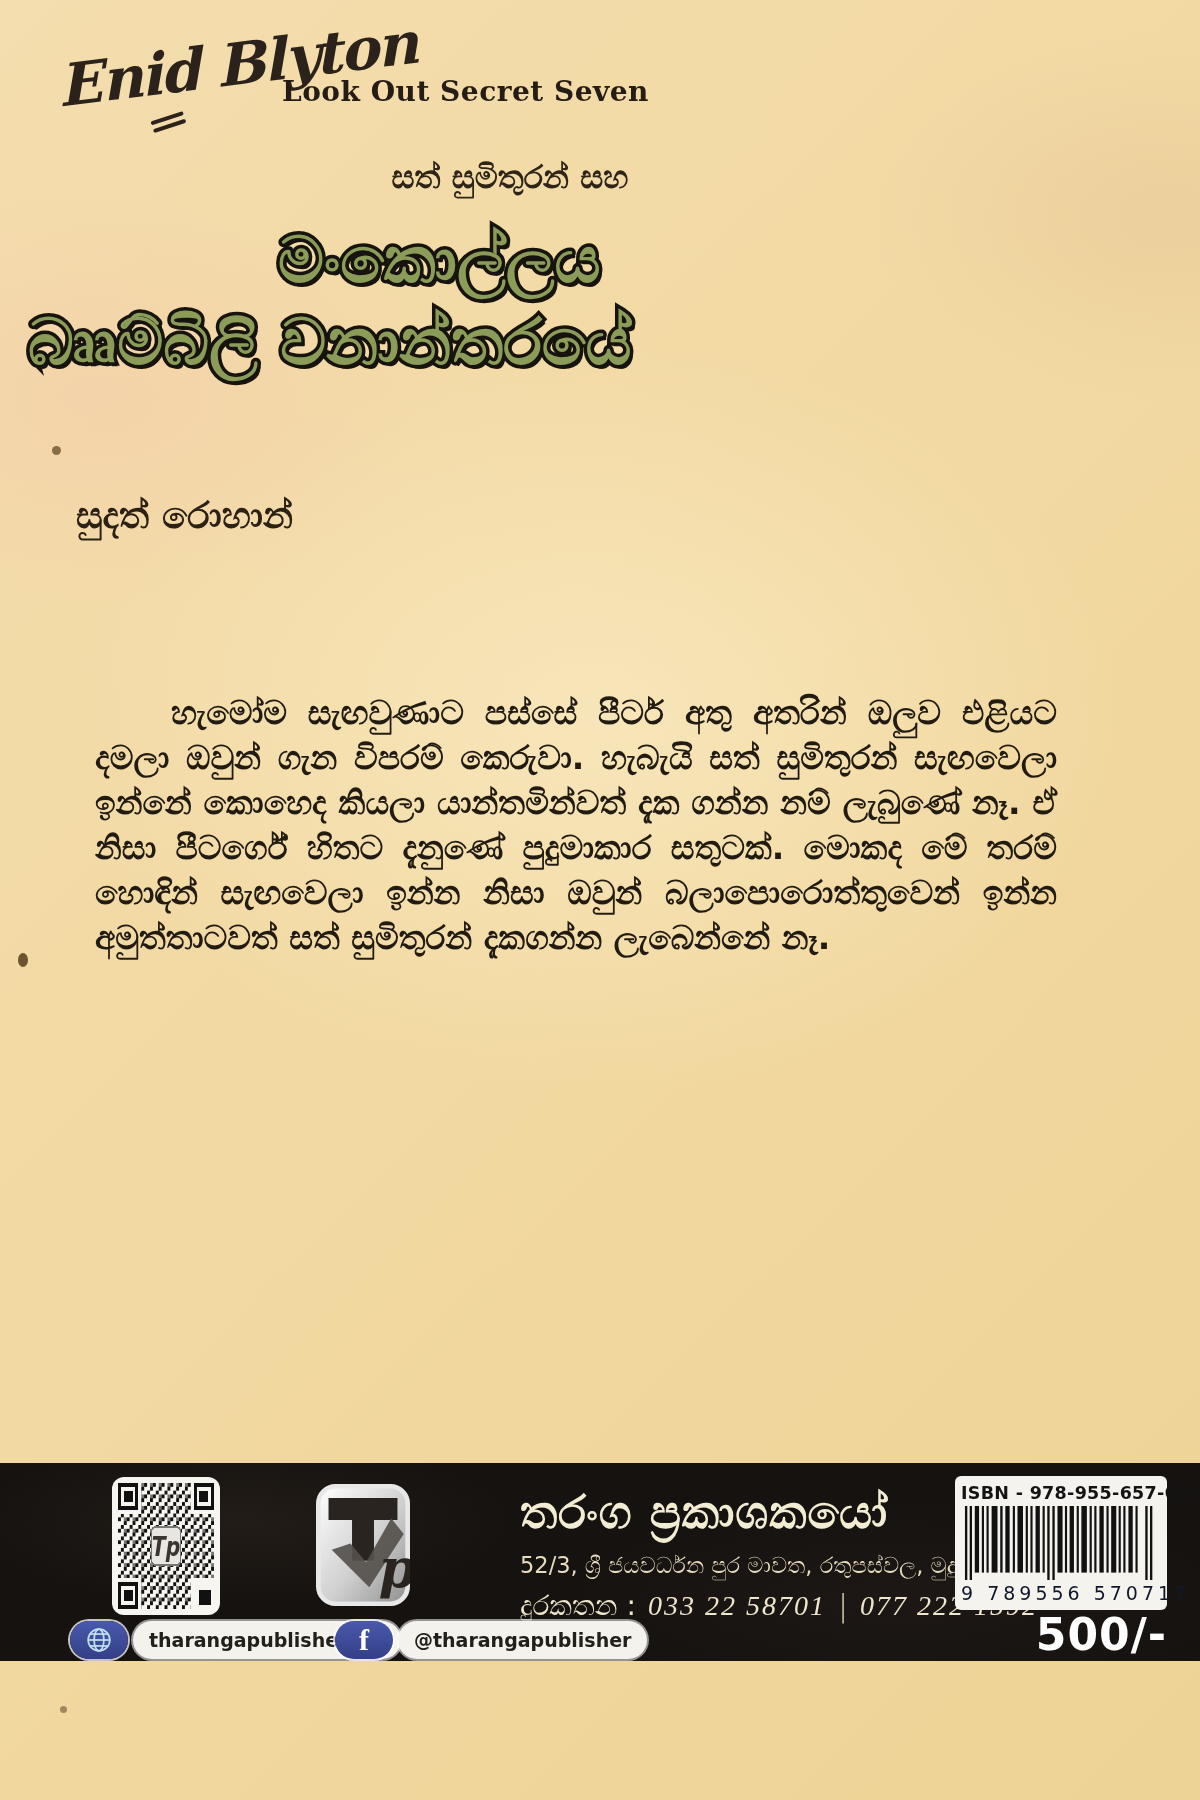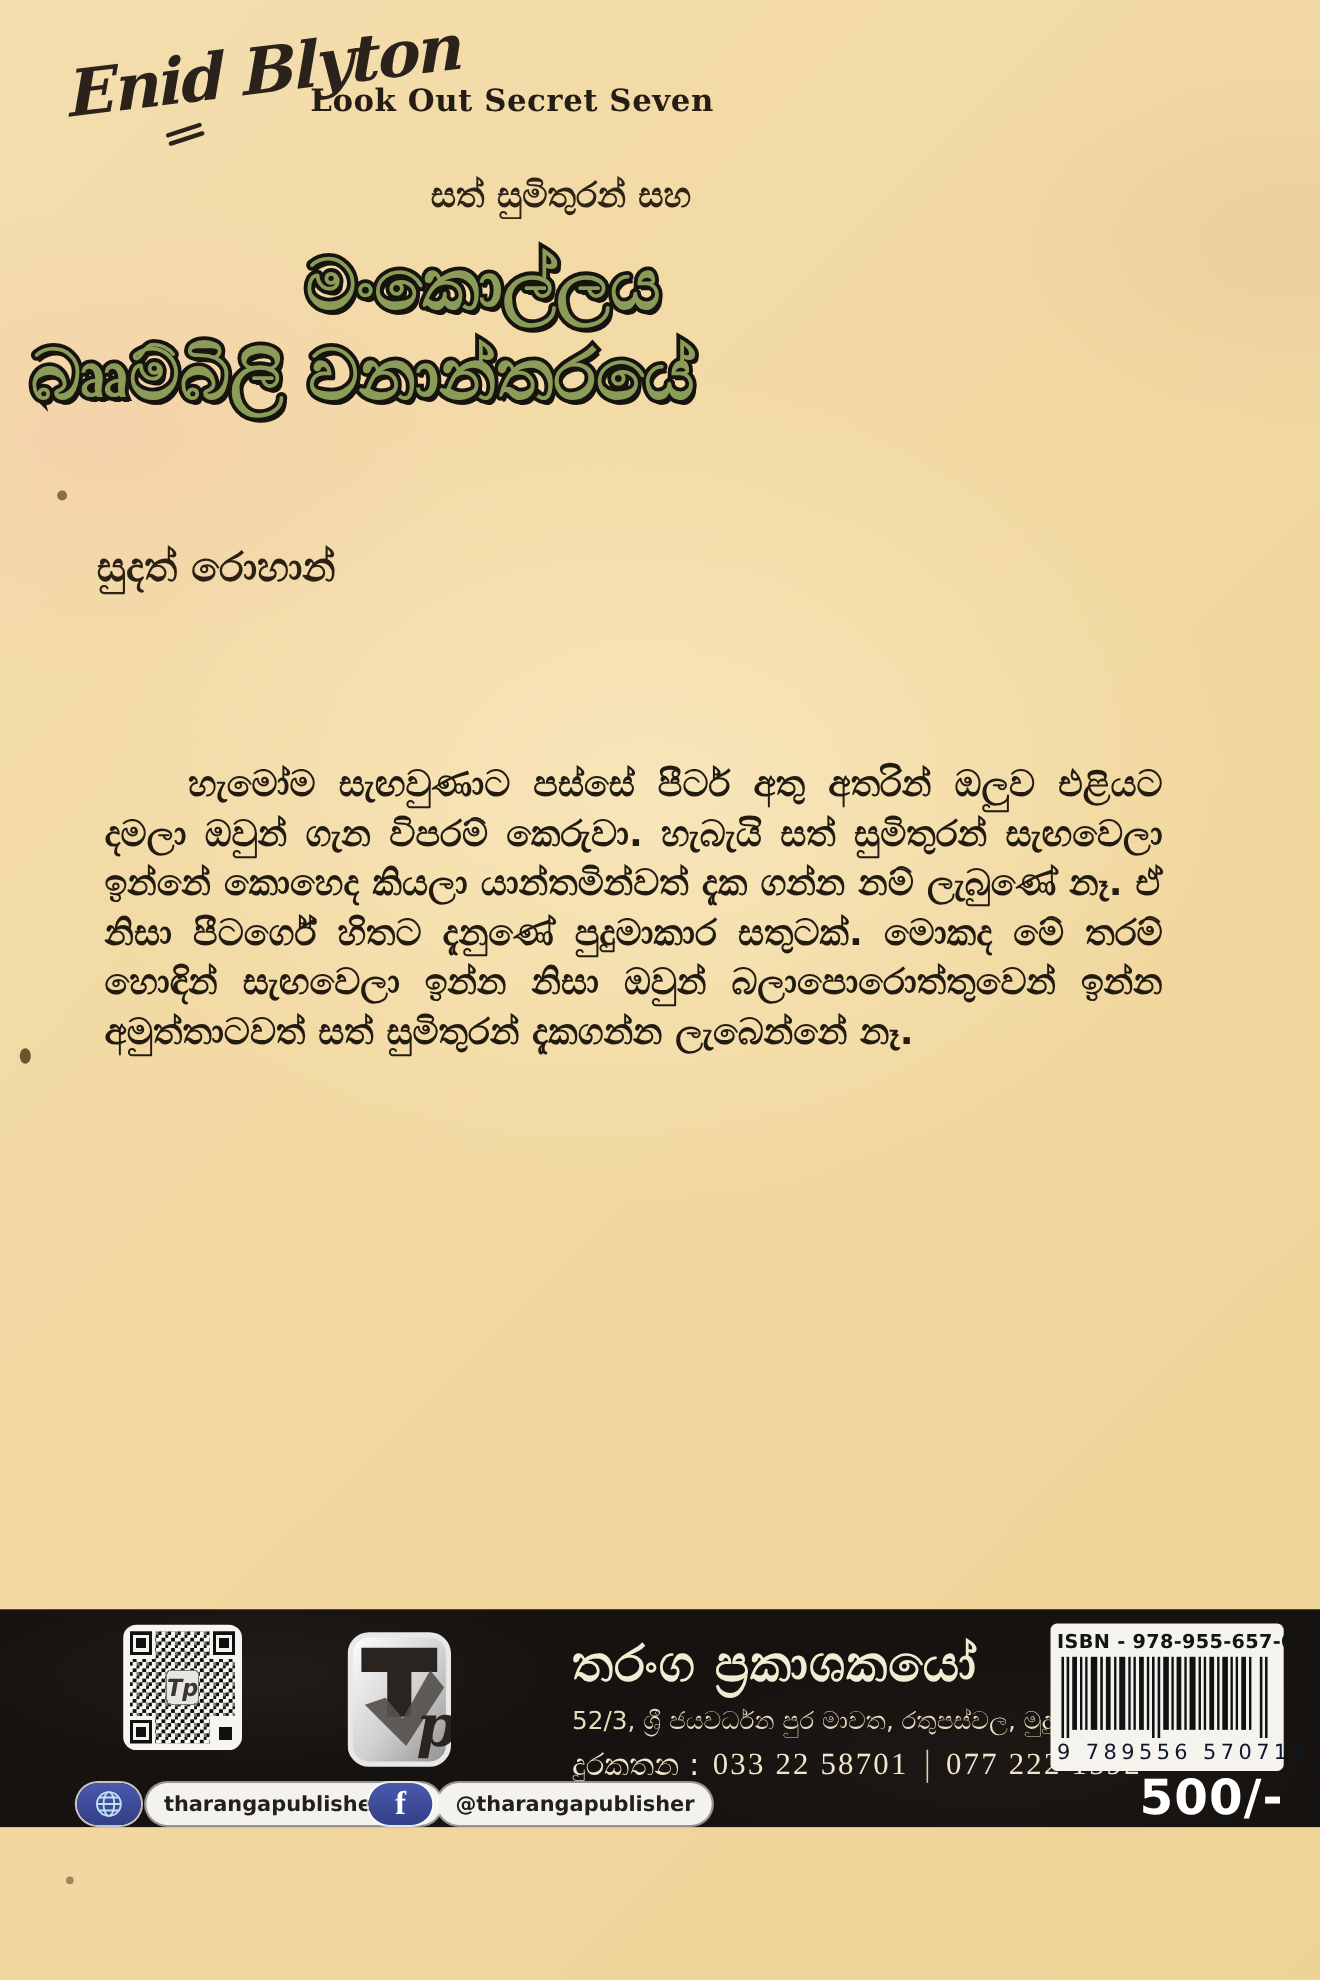--- a/index.html
+++ b/index.html
@@ -44,51 +44,51 @@
   .title-line{
     font-weight:bold;font-size:64px;line-height:1.28;
     color:#8b9b58;white-space:nowrap;
     -webkit-text-stroke:7px #17130e;
     paint-order:stroke fill;
     text-shadow:3px 4px 0 #17130e;
   }
   .title-line2{margin-left:250px;}
   .author{
     position:absolute;left:76px;top:494px;
-    font-weight:bold;font-size:37px;color:#2b2115;white-space:nowrap;margin-left:12px;
+    font-weight:bold;font-size:37px;color:#2b2115;white-space:nowrap;
   }
 
   
   .blurb{
     position:absolute;left:95px;top:690px;width:962px;
     font-size:33px;line-height:45px;font-weight:600;
     color:#221b12;text-align:justify;text-indent:76px;
   }
 
   
   .footer-bar{
     position:absolute;left:0;top:1463px;width:1200px;height:198px;
     background:
       radial-gradient(ellipse 400px 120px at 20% 30%, rgba(70,60,50,.25), rgba(0,0,0,0) 70%),
       radial-gradient(ellipse 500px 150px at 75% 70%, rgba(60,50,45,.18), rgba(0,0,0,0) 70%),
       #16120f;
   }
   .qr-box{
-    position:absolute;left:112px;top:14px;width:108px;height:114px;
+    position:absolute;left:112px;top:14px;width:108px;height:138px;
     background:#f7f5f0;border-radius:12px;padding:6px;box-sizing:border-box;
   }
   .qr-box svg{width:100%;height:100%;}
   .tp-box{position:absolute;left:316px;top:20px;width:94px;height:124px;}
   .tp-box svg{width:100%;height:100%;}
 
   .pub-col{position:absolute;left:520px;top:22px;width:430px;color:#efe5c8;}
   .pub-name{font-size:46px;font-weight:bold;color:#f2ecd2;white-space:nowrap;letter-spacing:1px;}
   .pub-address{margin-top:12px;font-size:22.5px;color:#e7dcbd;white-space:nowrap;}
   .pub-phone{margin-top:9px;font-size:28px;color:#efe6cb;white-space:nowrap;display:flex;align-items:center;gap:12px;}
-  .pub-phone .num{font-family:"Liberation Serif","DejaVu Serif",serif;letter-spacing:2px;}
+  .pub-phone .num{font-family:"Liberation Serif","DejaVu Serif",serif;letter-spacing:2px;font-style:italic;}
   .pub-phone .sep{font-weight:200;color:#d9cfae;font-size:30px;}
 
   .isbn-box{
     position:absolute;left:955px;top:13px;width:212px;height:134px;
     background:#f5f3ee;border-radius:6px;box-sizing:border-box;
     padding:7px 6px 4px 6px;text-align:center;
   }
   .isbn-label{font-size:17.5px;font-weight:bold;color:#141414;letter-spacing:.3px;white-space:nowrap;}
   .isbn-box svg{width:196px;height:74px;margin-top:3px;}
   .isbn-digits{font-size:19px;color:#0f172a;letter-spacing:4px;margin-top:-2px;white-space:nowrap;}

